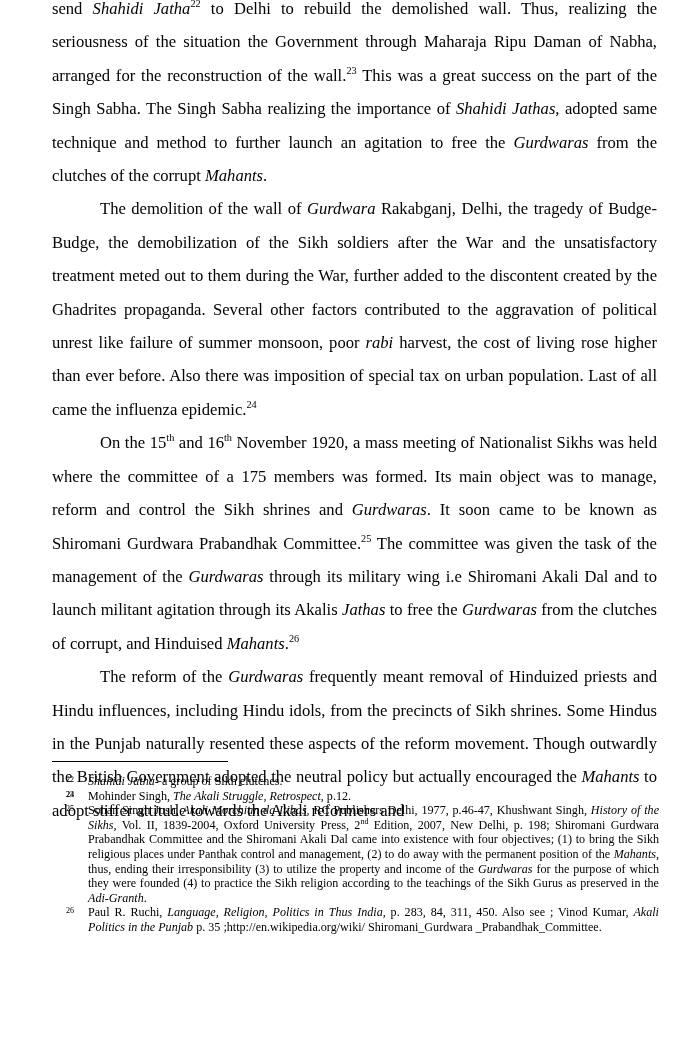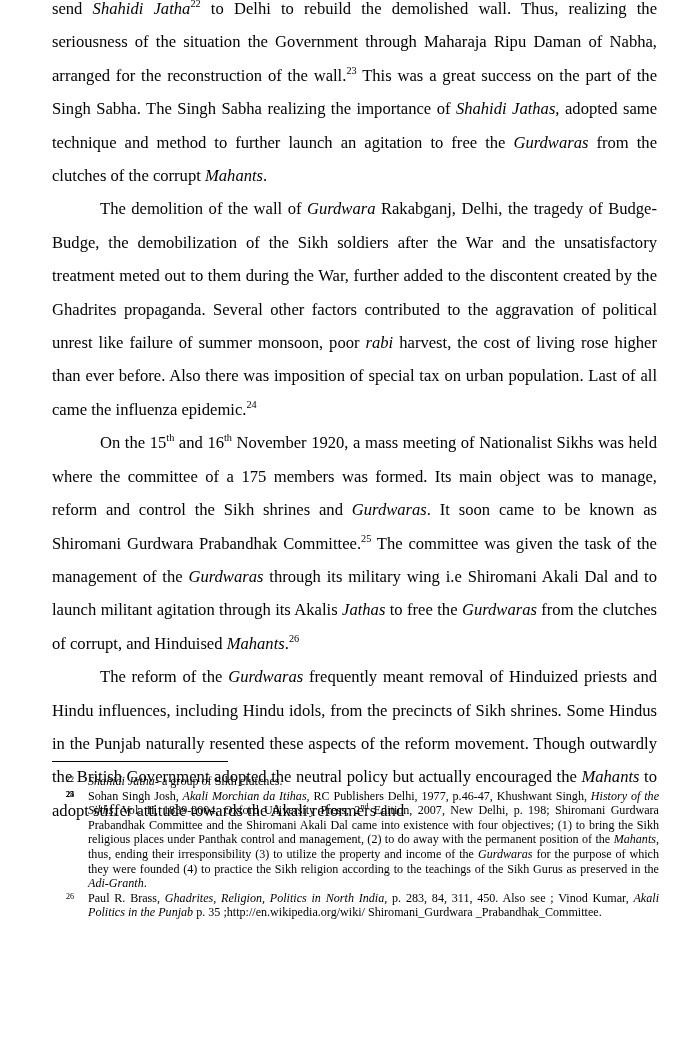--- a/index.html
+++ b/index.html
@@ -95,18 +95,18 @@
       <p class="para indent" id="para-demolition-of-wall"><span>The demolition of the wall of </span><i>Gurdwara</i><span> Rakabganj, Delhi, the tragedy of Budge-Budge, the demobilization of the Sikh soldiers after the War and the unsatisfactory treatment meted out to them during the War, further added to the discontent created by the Ghadrites propaganda. Several other factors contributed to the aggravation of political unrest like failure of summer monsoon, poor </span><i>rabi</i><span> harvest, the cost of living rose higher than ever before. Also there was imposition of special tax on urban population. Last of all came the influenza epidemic.</span><sup>24</sup></p>
       <p class="para indent" id="para-mass-meeting-1920"><span>On the 15</span><sup>th</sup><span> and 16</span><sup>th</sup><span> November 1920, a mass meeting of Nationalist Sikhs was held where the committee of a 175 members was formed. Its main object was to manage, reform and control the Sikh shrines and </span><i>Gurdwaras</i><span>. It soon came to be known as Shiromani Gurdwara Prabandhak Committee.</span><sup>25</sup><span> The committee was given the task of the management of the </span><i>Gurdwaras</i><span> through its military wing i.e Shiromani Akali Dal and to launch militant agitation through its Akalis </span><i>Jathas</i><span> to free the </span><i>Gurdwaras</i><span> from the clutches of corrupt, and Hinduised </span><i>Mahants</i><span>.</span><sup>26</sup></p>
       <p class="para indent" id="para-reform-of-gurdwaras"><span>The reform of the </span><i>Gurdwaras</i><span> frequently meant removal of Hinduized priests and Hindu influences, including Hindu idols, from the precincts of Sikh shrines. Some Hindus in the Punjab naturally resented these aspects of the reform movement. Though outwardly the British Government adopted the neutral policy but actually encouraged the </span><i>Mahants</i><span> to adopt stiffer attitude towards the Akali reformers and</span></p>
     </div>
 
   <div class="fn-rule"></div>
 
   <div class="footnotes">
       <div class="fn"><span class="fn-num">22</span><span><i>Shahidi Jatha</i><span>- a group of Sikh clutches.</span></span></div>
       <div class="fn"><span class="fn-num">23</span></div>
-      <div class="fn"><span class="fn-num">24</span></div>
+      <div class="fn"><span class="fn-num">24</span><span><span>Mohinder Singh, </span><i>The Akali Struggle, Retrospect,</i><span> p.12.</span></span></div>
       <div class="fn"><span class="fn-num">25</span><span><span>Sohan Singh Josh, </span><i>Akali Morchian da Itihas,</i><span>  RC Publishers Delhi, 1977, p.46-47, Khushwant Singh,  </span><i>History of the Sikhs,</i><span> Vol. II, 1839-2004, Oxford University Press, 2</span><sup>nd</sup><span> Edition, 2007, New Delhi, p. 198; Shiromani Gurdwara Prabandhak Committee and the Shiromani Akali Dal came into existence with four objectives; (1) to bring the Sikh religious places under Panthak control and management, (2) to do away with the permanent position of the </span><i>Mahants</i><span>, thus, ending their irresponsibility (3) to utilize the property and income of the </span><i>Gurdwaras</i><span> for the purpose of which they were founded (4) to practice the Sikh religion according to the teachings of the Sikh Gurus as preserved in the </span><i>Adi-Granth</i><span>.</span></span></div>
-      <div class="fn"><span class="fn-num">26</span><span><span>Paul R. Brass,  </span><i>Ghadrites, Religion, Politics in North India,</i><span> p. 283, 84, 311, 450. Also see ; Vinod Kumar, </span><i>Akali Politics in the Punjab</i><span> p.  35  ;http://en.wikipedia.org/wiki/  Shiromani_Gurdwara _Prabandhak_Committee.</span></span></div>
+      <div class="fn"><span class="fn-num">26</span><span><span>Paul R. Ruchi,  </span><i>Language, Religion, Politics in Thus India,</i><span> p. 283, 84, 311, 450. Also see ; Vinod Kumar, </span><i>Akali Politics in the Punjab</i><span> p.  35  ;http://en.wikipedia.org/wiki/  Shiromani_Gurdwara _Prabandhak_Committee.</span></span></div>
     </div>
 
 </div>
 
 </body></html>

